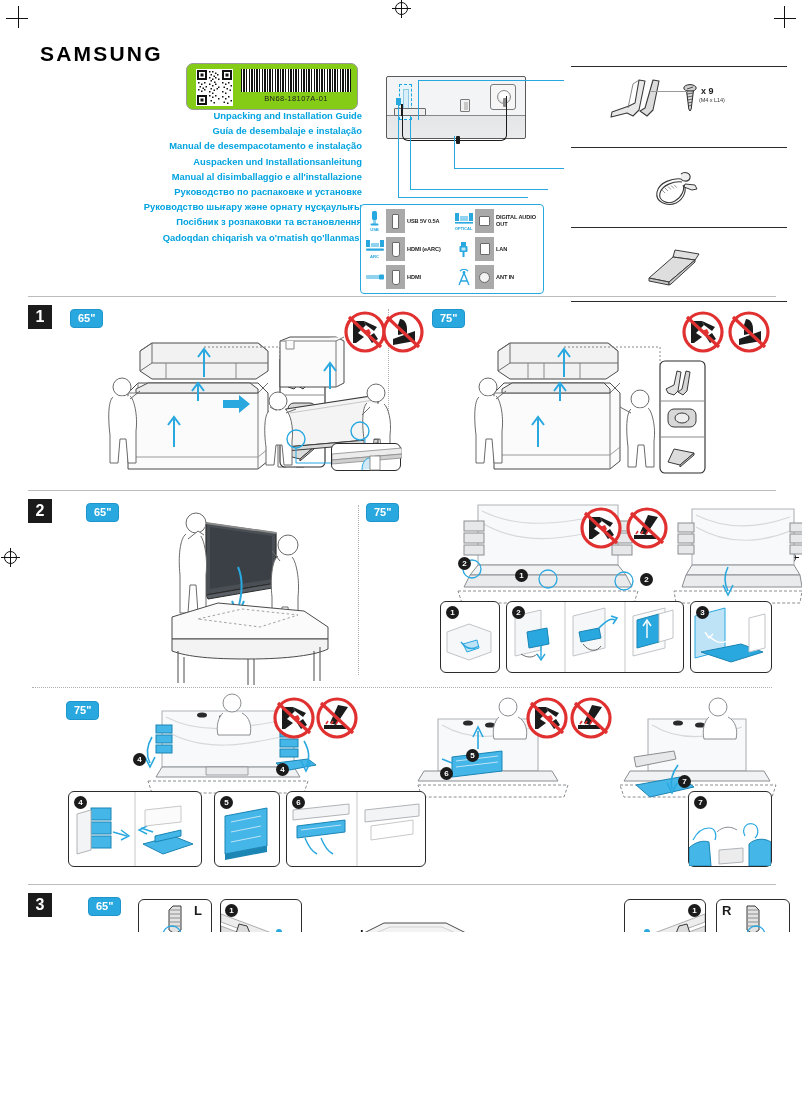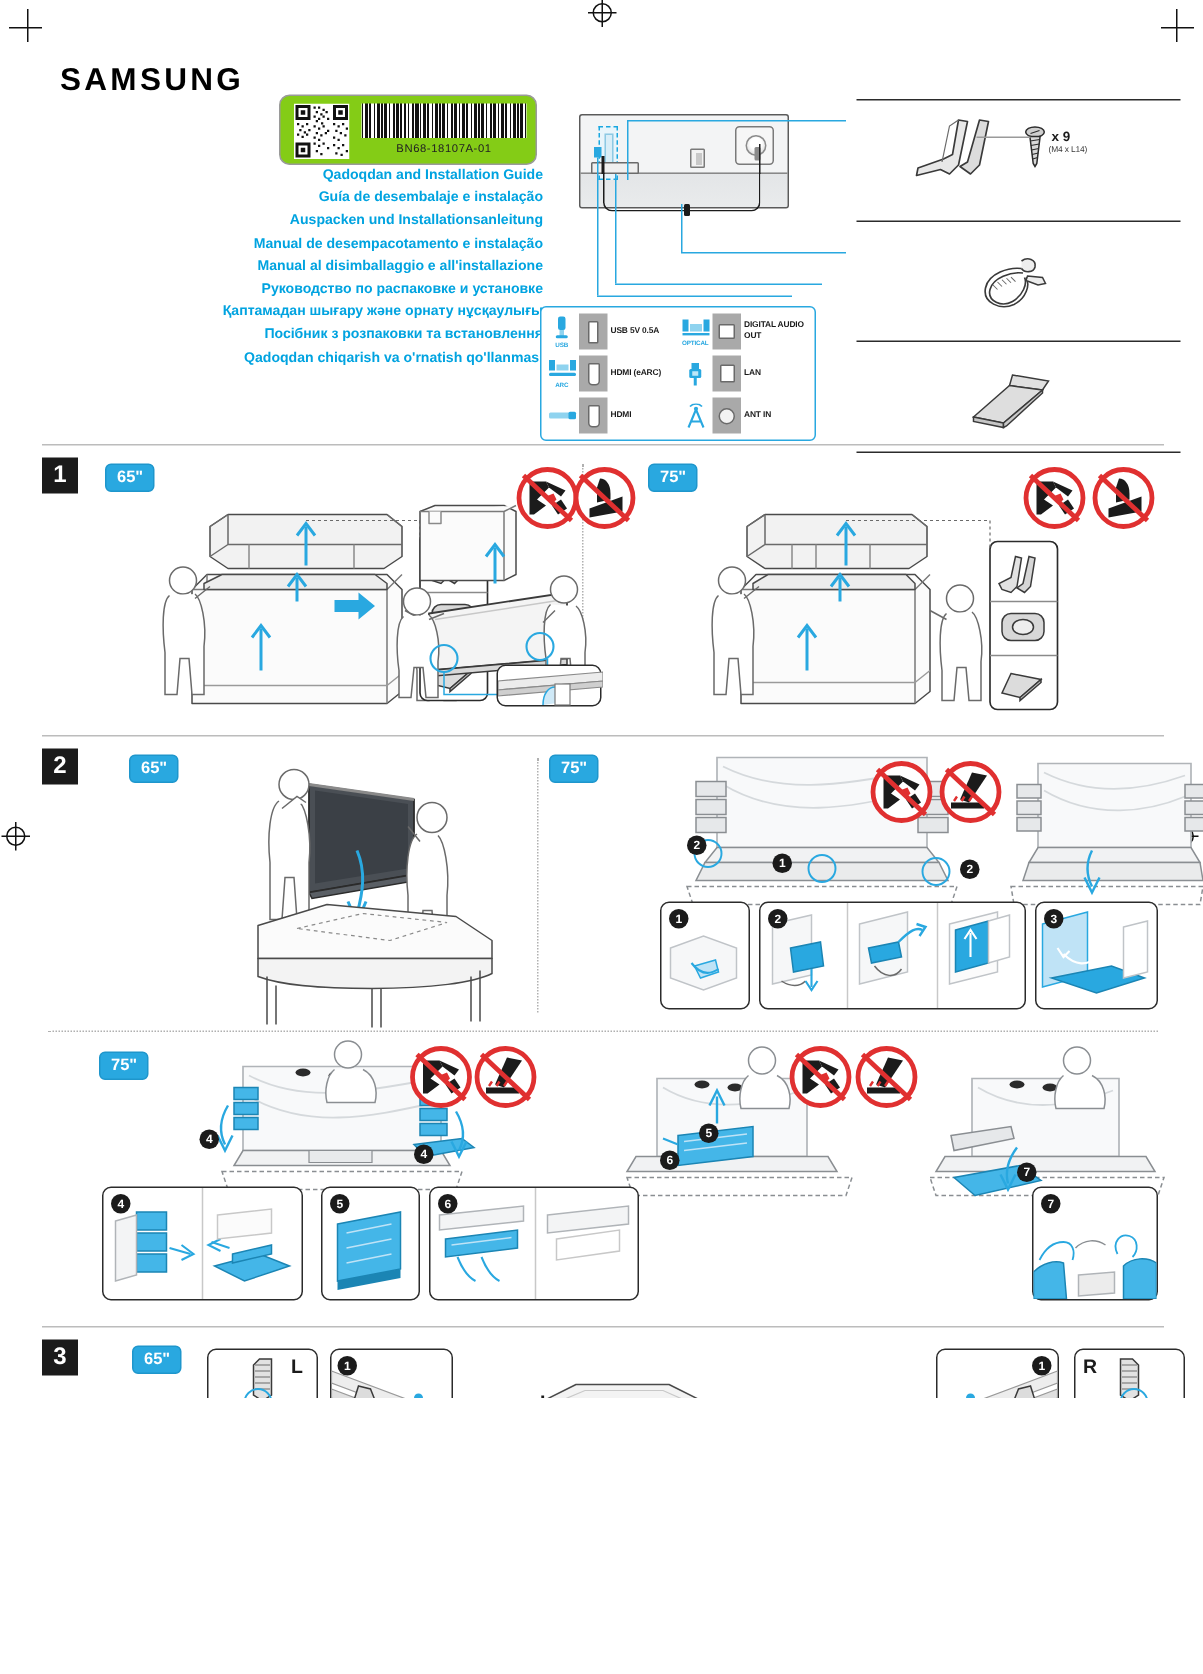--- a/index.html
+++ b/index.html
@@ -310,27 +310,27 @@
           <rect x="34.5" y="31" width="1.5" height="1.5"></rect>
             <rect x="27.5" y="32.5" width="1.5" height="1.5"></rect>
             <rect x="31" y="33.5" width="1.5" height="1.5"></rect>
         </g>
       </svg>
       <div class="barcode"></div>
       <div class="barcode-num">BN68-18107A-01</div>
     </div>
 
     <div class="titles">
-      <div>Qadoqdan and Installation Guide</div>
+      <div>Unpacking and Installation Guide</div>
       <div>Guía de desembalaje e instalação</div>
+      <div>Manual de desempacotamento e instalação</div>
       <div>Auspacken und Installationsanleitung</div>
-      <div>Manual de desempacotamento e instalação</div>
       <div>Manual al disimballaggio e all'installazione</div>
       <div>Руководство по распаковке и установке</div>
-      <div>Қаптамадан шығару және орнату нұсқаулығы</div>
+      <div>Руководство шығару және орнату нұсқаулығы</div>
       <div>Посібник з розпаковки та встановлення</div>
       <div>Qadoqdan chiqarish va o'rnatish qo'llanmasi</div>
     </div>
 
     <div class="conn">
       <div class="tv-back">
         <div class="tv-port-group">
             <i></i>
           </div>
         <div class="tv-wallplate">

